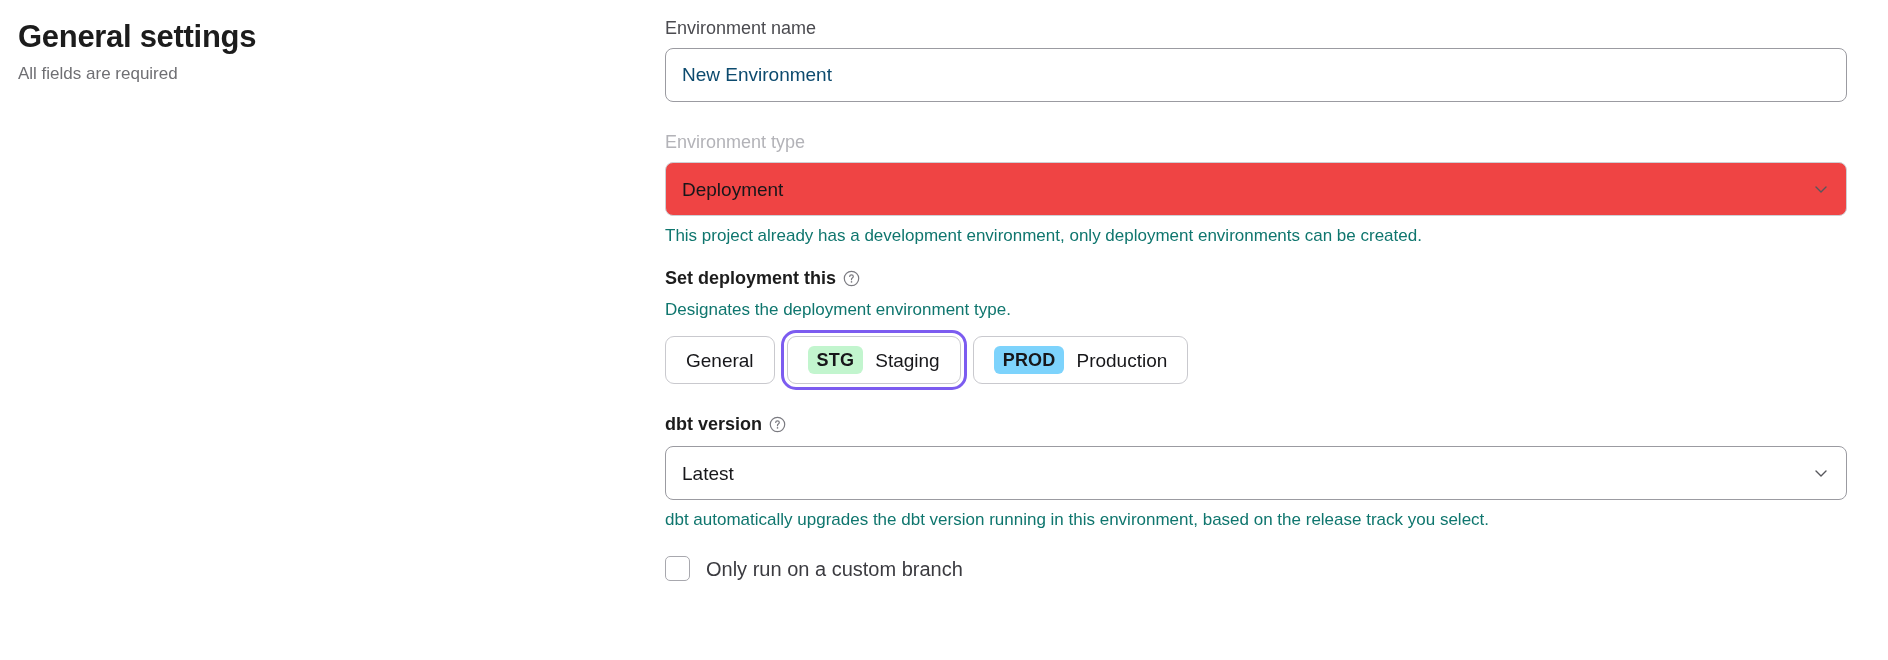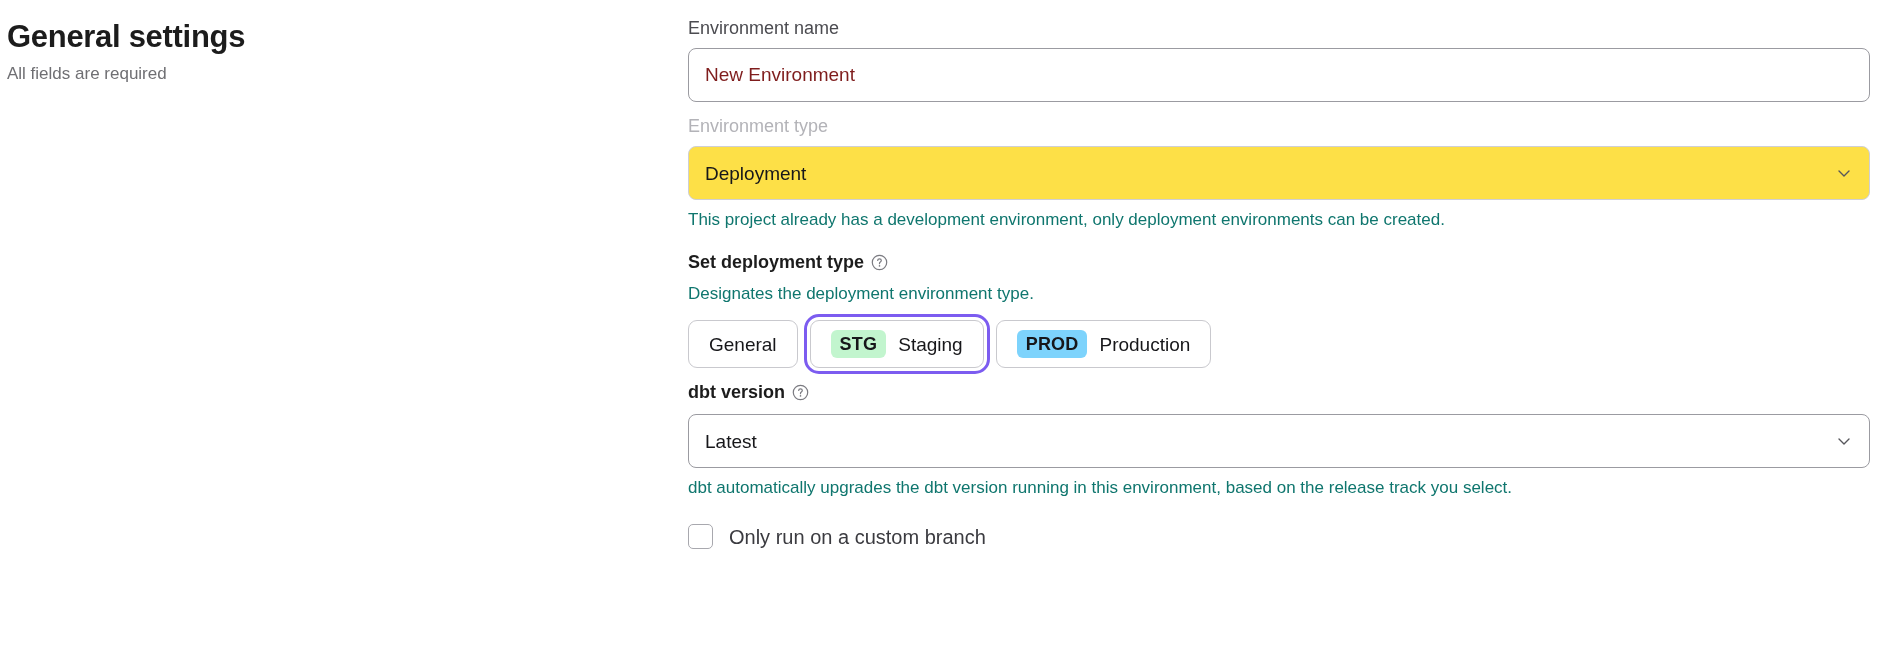--- a/index.html
+++ b/index.html
@@ -17,21 +17,21 @@
     position: relative;
     width: 1888px;
     height: 660px;
     overflow: hidden;
     background: #ffffff;
   }
 
   
   .left-col {
     position: absolute;
-    left: 7px;
+    left: 18px;
     top: 18px;
     width: 600px;
   }
   .page-title {
     font-size: 31px;
     line-height: 38px;
     font-weight: 700;
     color: #1c1c1c;
     letter-spacing: -0.3px;
     margin: 0;
@@ -39,21 +39,21 @@
   .page-subtitle {
     font-size: 17px;
     line-height: 24px;
     color: #6f6f73;
     margin-top: 6px;
   }
 
   
   .form-col {
     position: absolute;
-    left: 688px;
+    left: 665px;
     top: 16px;
     width: 1182px;
   }
 
   .field-label {
     font-size: 18px;
     line-height: 24px;
     font-weight: 400;
     color: #4b4b50;
     margin-bottom: 8px;
@@ -92,33 +92,33 @@
   .text-input {
     display: flex;
     align-items: center;
     width: 100%;
     height: 54px;
     border: 1px solid #9b9ba1;
     border-radius: 8px;
     background: #ffffff;
     padding: 0 16px;
     font-size: 19px;
-    color: #7f1d1d;
+    color: #0c4a6e;
     font-family: "Liberation Sans", sans-serif;
     outline: none;
   }
 
   
   .select-box {
     position: relative;
     width: 100%;
     height: 54px;
     border: 1px solid #cfcfd4;
     border-radius: 8px;
-    background: #fde047;
+    background: #ef4444;
     display: flex;
     align-items: center;
     padding: 0 46px 0 16px;
     cursor: default;
   }
   .select-box.enabled {
     background: #ffffff;
     border-color: #9b9ba1;
     cursor: pointer;
   }
@@ -202,21 +202,21 @@
     cursor: pointer;
   }
   .checkbox-label {
     font-size: 20px;
     color: #3b3b40;
     line-height: 1;
     cursor: pointer;
   }
 
   .block { margin-top: 0; }
-  .gap-lg { margin-top: 12px; }
+  .gap-lg { margin-top: 28px; }
   .gap-md { margin-top: 18px; }
 </style>
 </head>
 <body>
 
 <div class="page">
 
   <div class="left-col">
     <h1 class="page-title">General settings</h1>
     <div class="page-subtitle">All fields are required</div>
@@ -237,21 +237,21 @@
           <svg width="18" height="18" viewBox="0 0 18 18" fill="none" xmlns="http://www.w3.org/2000/svg">
             <path d="M4 7L9 12L14 7" stroke="currentColor" stroke-width="1.4" stroke-linecap="round" stroke-linejoin="round"></path>
           </svg>
         </span>
       </div>
       <div class="helper-text">This project already has a development environment, only deployment environments can be created.</div>
     </div>
 
     <div class="gap-md">
       <div class="section-label">
-        <span>Set deployment type</span>
+        <span>Set deployment this</span>
         <span class="help-icon">
           <svg width="17" height="17" viewBox="0 0 17 17" fill="none" xmlns="http://www.w3.org/2000/svg">
             <circle cx="8.5" cy="8.5" r="7.2" stroke="currentColor" stroke-width="1.2"></circle>
             <path d="M6.7 6.5C6.7 5.5 7.5 4.9 8.5 4.9C9.6 4.9 10.3 5.6 10.3 6.5C10.3 7.6 9.2 7.9 8.7 8.6C8.5 8.9 8.5 9.2 8.5 9.7" stroke="currentColor" stroke-width="1.2" stroke-linecap="round"></path>
             <circle cx="8.5" cy="11.9" r="0.8" fill="currentColor"></circle>
           </svg>
         </span>
       </div>
       <div class="helper-text">Designates the deployment environment type.</div>
 

